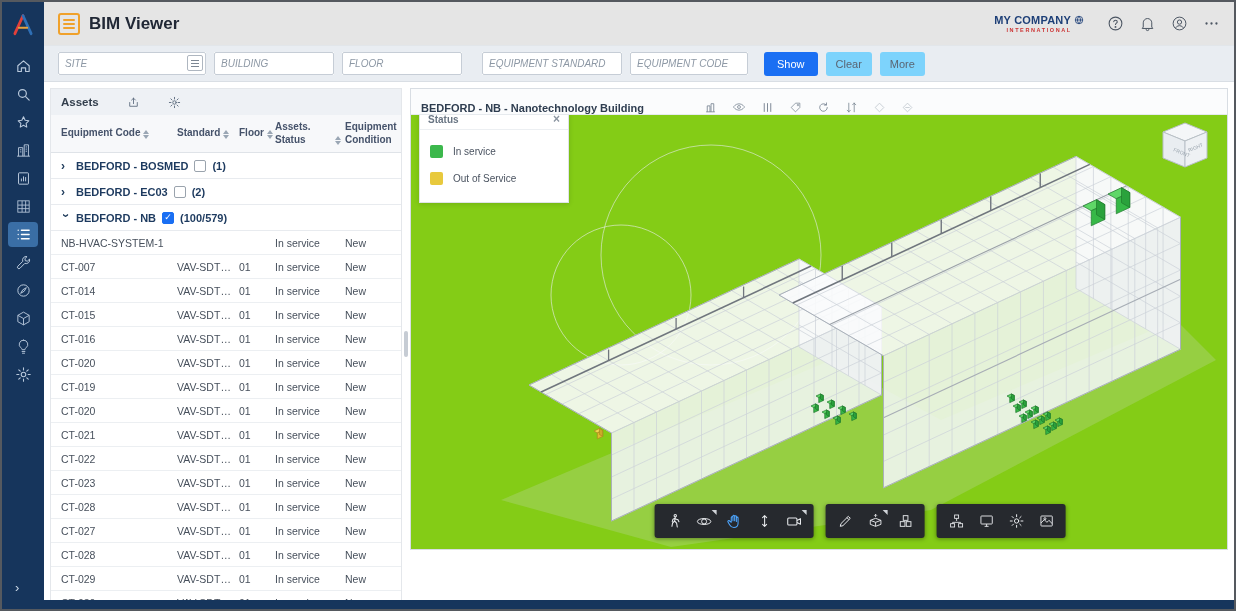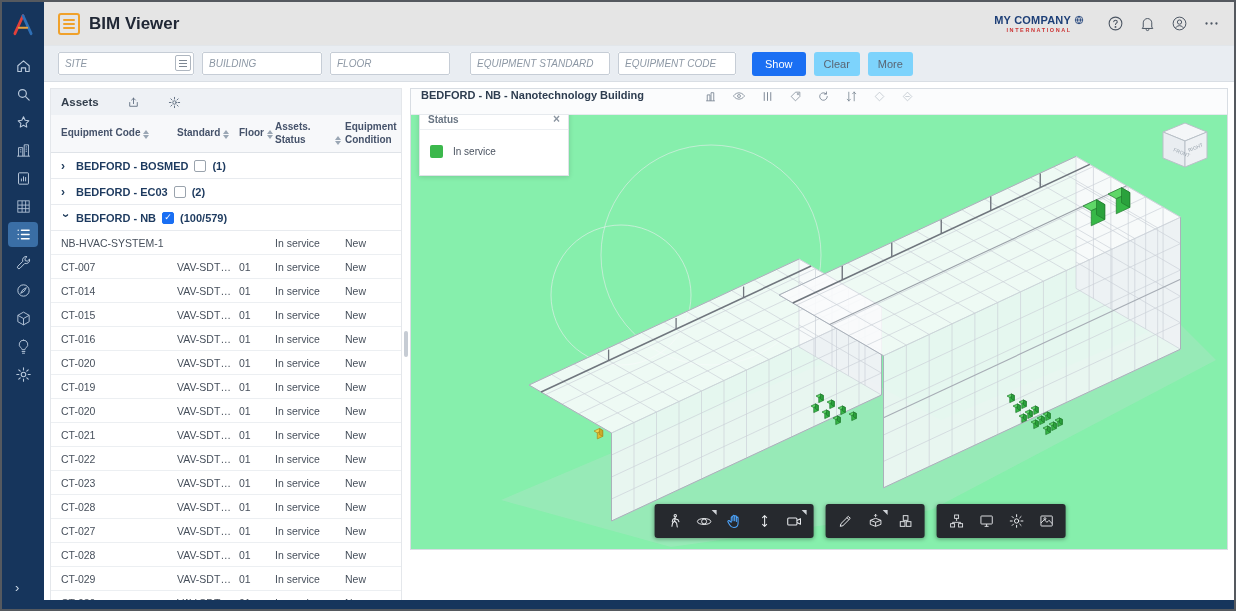--- a/index.html
+++ b/index.html
@@ -24,21 +24,21 @@
 .brand{text-align:center;margin-right:8px;line-height:1.1}
 .brand-top{font-size:11px;font-weight:bold;color:#1d3f77;display:flex;align-items:center;gap:3px;letter-spacing:.2px}
 .brand-sub{font-size:5.5px;color:#cc3333;letter-spacing:1.6px;font-weight:bold}
 .hicon{color:#4b5562;display:flex;align-items:center;cursor:pointer}
 
 
 .filterbar{height:36px;background:#e9edf2;border-bottom:1px solid #d9dee4;display:flex;align-items:center;padding:0 14px;gap:8px;flex-shrink:0}
 .ffield{position:relative;height:23px;background:#fff}
 .ffield input{width:100%;height:100%;border:1px solid #c6cdd6;border-radius:2px;padding:0 6px;font-size:10px;color:#444;background:#fff}
 .ffield input::placeholder{color:#8d98a5;font-style:italic}
-.f-site{width:136px}.f-site input{padding-right:24px}
+.f-site{width:148px}.f-site input{padding-right:24px}
 .f-bldg{width:120px}.f-floor{width:120px}
 .f-std{width:140px;margin-left:12px}.f-code{width:118px}
 .lookup{position:absolute;right:3px;top:3px;width:16px;height:16px;border:1px solid #aeb6c0;border-radius:2px;background:#fff;display:flex;flex-direction:column;justify-content:center;gap:2px;padding:0 3px;cursor:pointer}
 .lookup i{height:1px;background:#7d8793}
 .btn-show{height:24px;padding:0 13px;background:#1a6ff3;color:#fff;border:none;border-radius:3px;font-size:11px;margin-left:8px;cursor:pointer}
 .btn-flat{height:24px;padding:0 10px;background:#7dd3fc;border:none;border-radius:3px;color:#5a6573;font-size:11px;cursor:pointer}
 
 
 .content{flex:1;display:flex;min-height:0;padding-top:6px;background:#fff}
 .assets{width:352px;margin-left:6px;background:#fff;display:flex;flex-direction:column;overflow:hidden;border:1px solid #e4e7eb;border-bottom:none}
@@ -61,26 +61,26 @@
 .cb.checked::after{content:"✓";color:#fff;font-size:9px;line-height:1}
 .gcount{font-size:11px;font-weight:bold;color:#1d3a5f}
 .arow{height:24px;font-size:10.5px;color:#47505c;border-bottom:1px solid #eceff2;cursor:pointer}
 .arow span{overflow:hidden;white-space:nowrap;text-overflow:ellipsis;padding-right:4px}
 
 .gutter{width:8px;display:flex;align-items:center;justify-content:center}
 .gutter .handle{width:4px;height:26px;border-radius:2px;background:#c6ccd4;cursor:col-resize}
 
 
 .viewer{flex:1;margin-right:6px;height:462px;border:1px solid #d8dde3;background:#fff;display:flex;flex-direction:column;min-width:0}
-.viewer-header{height:26px;display:flex;align-items:flex-start;padding:0 10px;border-bottom:1px solid #e6eaee;background:#fbfcfd;flex-shrink:0}
+.viewer-header{height:26px;display:flex;align-items:flex-end;padding:0 10px;border-bottom:1px solid #e6eaee;background:#fbfcfd;flex-shrink:0}
 .viewer-title{font-size:11px;font-weight:bold;color:#2e3d50;white-space:nowrap}
 .vh-icons{display:flex;align-items:center;gap:15px;margin-left:60px;color:#7b8794}
 .vh-icons .dim{color:#bfc6ce}
 .vh-icons>span{display:flex;cursor:pointer}
-.canvas{flex:1;position:relative;overflow:hidden;background:#86efac}
+.canvas{flex:1;position:relative;overflow:hidden;background:#84cc16}
 #wire{position:absolute;left:0;top:0;width:100%;height:100%}
 
 .legend{position:absolute;left:8px;top:-7px;width:150px;background:#fff;border:1px solid #dfe3e8;box-shadow:0 1px 5px rgba(0,0,0,.14)}
 .legend-header{height:21px;display:flex;justify-content:space-between;align-items:center;padding:0 8px;border-bottom:1px solid #eceff2;font-size:10px;font-weight:bold;color:#6a7684}
 .legend-close{cursor:pointer;color:#8b95a1;font-size:12px}
 .legend-items{padding:8px 10px 10px}
 .litem{display:flex;align-items:center;gap:10px;height:27px}
 .swatch{width:13px;height:13px;border-radius:2px;flex-shrink:0}
 .llabel{font-size:10px;color:#4a5360}
 
@@ -712,20 +712,24 @@
           <div class="legend">
             <div class="legend-header">
               <span>Status</span>
               <span class="legend-close">×</span>
             </div>
             <div class="legend-items">
               <div class="litem">
                 <span class="swatch" style="background: rgb(60, 184, 76);"></span>
                 <span class="llabel">In service</span>
               </div>
+              <div class="litem">
+                <span class="swatch" style="background: rgb(232, 201, 61);"></span>
+                <span class="llabel">Out of Service</span>
+              </div>
             </div>
           </div>
 
           <div class="viewcube">
             <svg class="i" width="56" height="54" viewBox="0 0 56 54">
               <polygon points="28,4 50,13 28,22 6,13" fill="#f4f6f8" stroke="#b9c0c8" stroke-width="1"></polygon>
               <polygon points="6,13 28,22 28,48 6,39" fill="#e9edf1" stroke="#b9c0c8" stroke-width="1"></polygon>
               <polygon points="50,13 28,22 28,48 50,39" fill="#eef1f4" stroke="#b9c0c8" stroke-width="1"></polygon>
               <text x="16" y="32" font-size="5" fill="#99a3ad" transform="rotate(22 16 32)">FRONT</text>
               <text x="32" y="33" font-size="5" fill="#99a3ad" transform="rotate(-22 32 33)">RIGHT</text>

